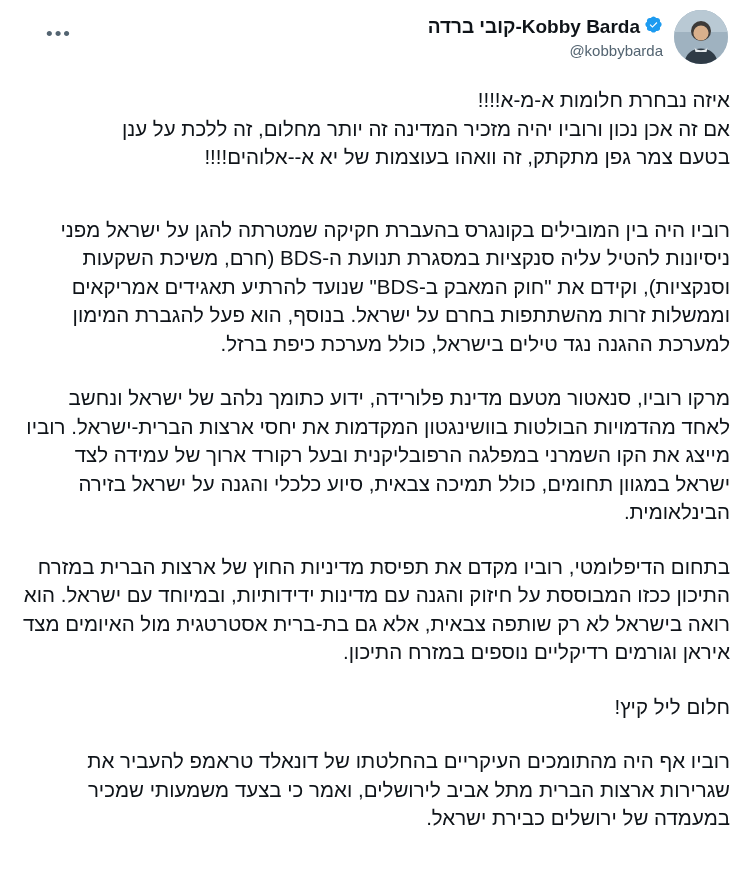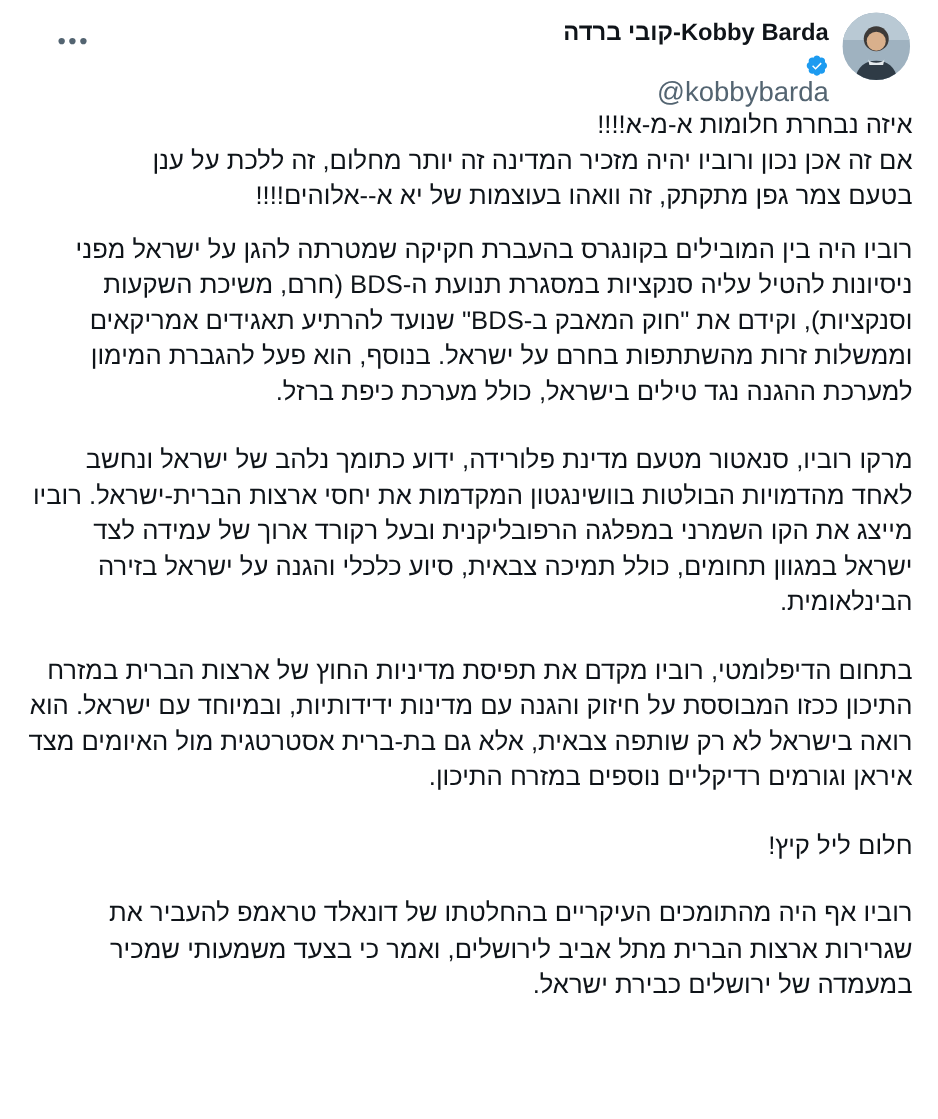--- a/index.html
+++ b/index.html
@@ -52,40 +52,40 @@
   }
   .names {
     display: flex;
     flex-direction: column;
     align-items: flex-end;
     justify-content: center;
     padding-top: 5px;
   }
   .name-row {
     display: flex;
-    flex-direction: column;
-    align-items: flex-end;
+    flex-direction: row;
+    align-items: flex-start;
     gap: 4px;
   }
   .display-name {
     font-size: 19px;
     font-weight: bold;
     color: #0f1419;
     line-height: 24px;
     white-space: nowrap;
     direction: rtl;
   }
   .verified {
     width: 19px;
     height: 19px;
     flex: 0 0 auto;
     display: block;
   }
   .handle {
-    font-size: 22px;
+    font-size: 15px;
     color: #536471;
     line-height: 22px;
     margin-top: 1px;
     direction: ltr;
   }
   .avatar {
     width: 54px;
     height: 54px;
     border-radius: 50%;
     overflow: hidden;
@@ -101,21 +101,21 @@
     line-height: 28.5px;
     color: #0f1419;
     padding: 14px 2px 0 2px;
     letter-spacing: 0;
   }
   .tweet-body p {
     margin: 0 0 26px 0;
     white-space: pre-wrap;
   }
   .tweet-body p:first-child {
-    margin-bottom: 14px;
+    margin-bottom: 44px;
     text-align: right;
   }
   .tweet-body p:last-child {
     margin-bottom: 0;
   }
 </style>
 </head>
 <body>
 
 <div class="tweet">

